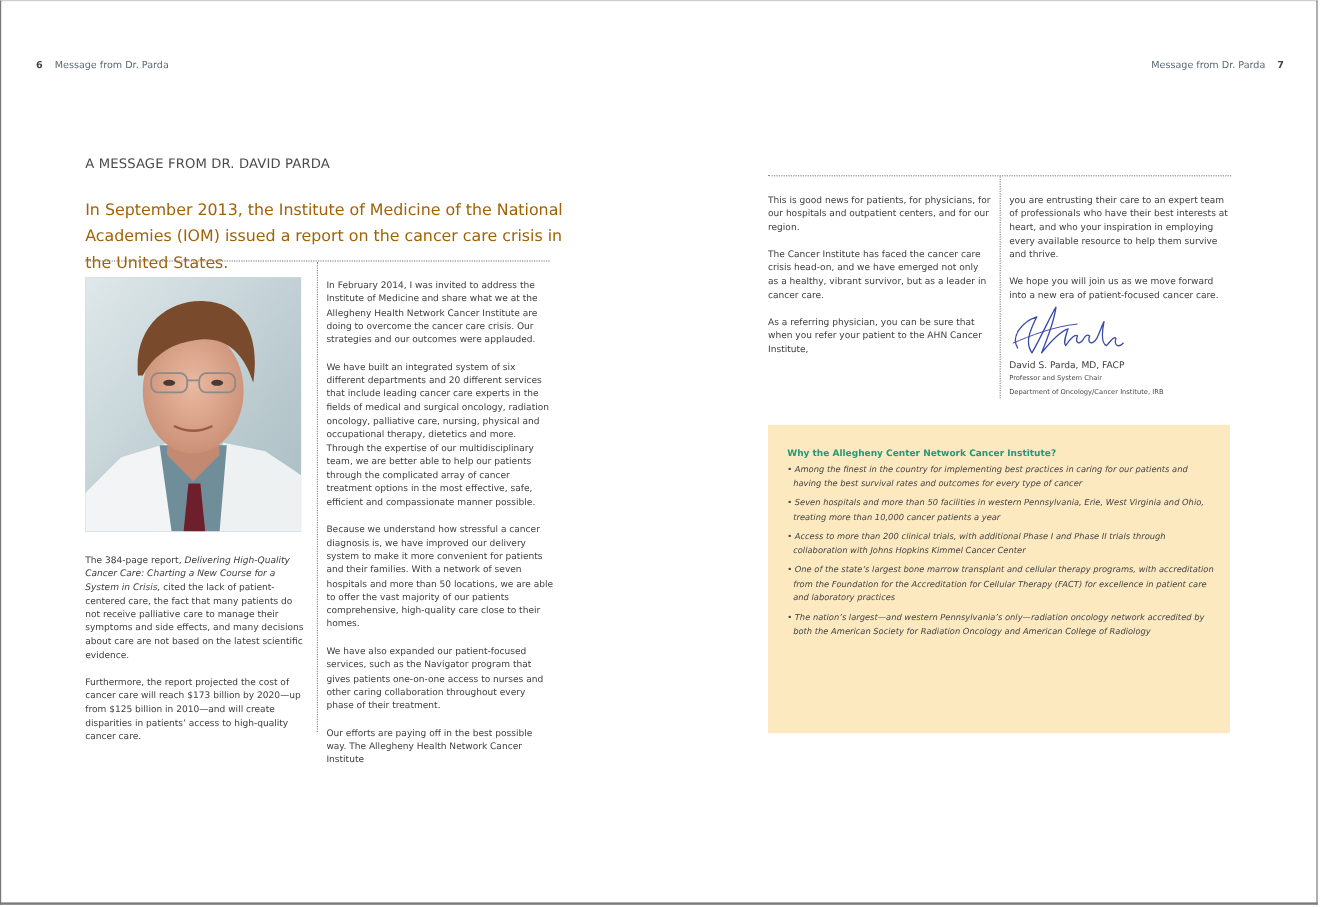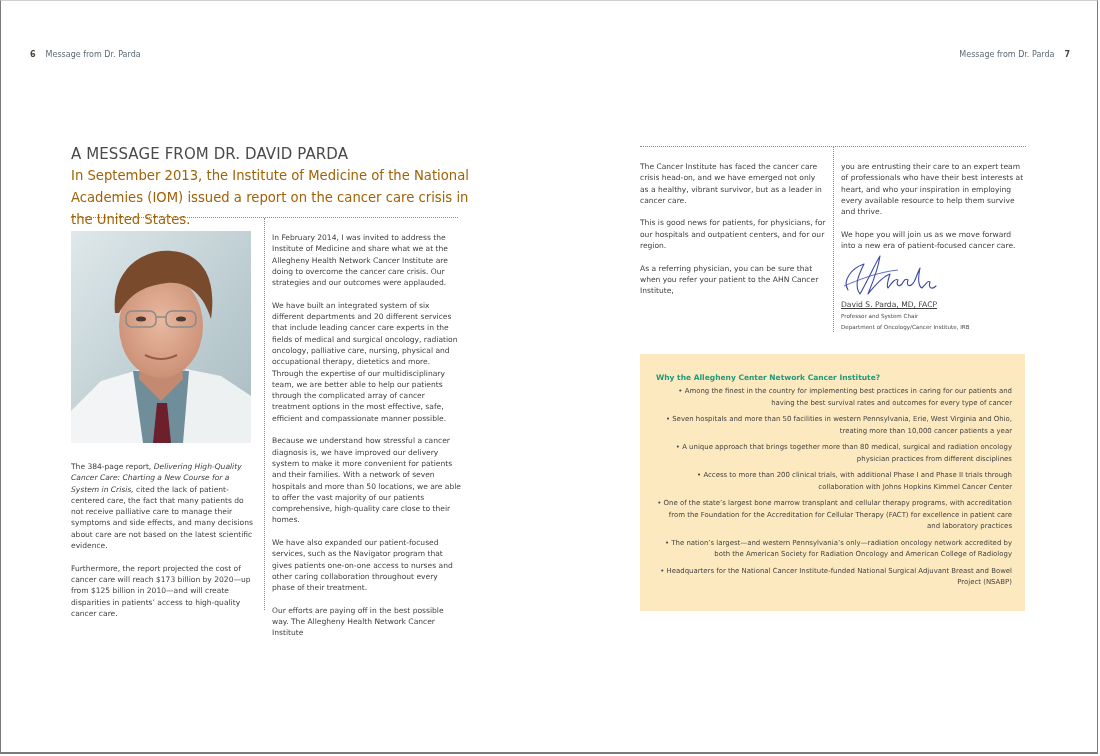--- a/index.html
+++ b/index.html
@@ -16,22 +16,22 @@
       box-sizing: border-box;
     }
     .folio { position: absolute; top: 50px; font-size: 8px; color: #5a6a74; }
     .folio .num { font-weight: bold; color: #444; }
     .folio-left { left: 30px; }
     .folio-left .num { margin-right: 10px; }
     .folio-right { right: 30px; }
     .folio-right .num { margin-left: 10px; }
 
     .kicker {
-      position: absolute; left: 71px; top: 145px;
-      font-size: 15px; letter-spacing: 0.1px; color: #4a4a4a;
+      position: absolute; left: 71px; top: 130px;
+      font-size: 11px; letter-spacing: 0.1px; color: #4a4a4a;
     }
     .headline {
       position: absolute; left: 71px; top: 165px; width: 400px;
       font-size: 13.2px; line-height: 22px; color: #a16207;
     }
     .dots-h {
       position: absolute; height: 0; border-top: 1px dotted #8a8a8a;
     }
     .dots-v {
       position: absolute; width: 0; border-left: 1px dotted #8a8a8a;
@@ -44,37 +44,37 @@
       position: absolute; font-size: 7.55px; line-height: 11.3px; color: #3d3d3d;
     }
     .col p { margin: 0 0 11.3px 0; }
     .col em { font-style: italic; }
     .col1 { left: 71px; top: 461px; width: 186px; }
     .col2 { left: 272px; top: 232px; width: 190px; }
     .col3 { left: 640px; top: 161px; width: 186px; }
     .col4 { left: 841px; top: 161px; width: 186px; }
 
     .signature { position: absolute; left: 838px; top: 250px; width: 100px; height: 52px; }
-    .sig-name { position: absolute; left: 841px; top: 300px; font-size: 7.6px; color: #3d3d3d; text-decoration: underline; }
+    .sig-name { position: absolute; left: 841px; top: 300px; font-size: 7.6px; color: #3d3d3d; }
     .sig-title { position: absolute; left: 841px; font-size: 5.6px; color: #4a4a4a; }
     .sig-title1 { top: 313px; }
     .sig-title2 { top: 324px; }
 
     .callout {
       position: absolute; left: 640px; top: 354px; width: 385px; height: 257px;
       background: #fde9bf;
     }
     .callout-title {
       position: absolute; left: 16px; top: 19px;
       font-size: 7.5px; font-weight: bold; color: #1f9a7a;
     }
     .callout-list { position: absolute; left: 16px; top: 32px; width: 356px; margin: 0; padding: 0; list-style: none; }
     .callout-list li {
-      font-size: 6.95px; line-height: 11.5px; color: #444;
-      padding-left: 5px; text-indent: -5px; margin-bottom: 5px; text-align: right;
+      font-size: 6.95px; line-height: 11.5px; font-style: italic; color: #444;
+      padding-left: 5px; text-indent: -5px; margin-bottom: 5px;
     }
     .callout-list li::before { content: "\2022\00a0"; font-style: normal; }
   </style>
 </head>
 <body>
 
 <div class="frame"></div>
 
 <div class="folio folio-left">
   <span class="num">6</span><span>Message from Dr. Parda</span>
@@ -137,22 +137,22 @@
 
 <div class="col col2">
   <p>In February 2014, I was invited to address the Institute of Medicine and share what we at the Allegheny Health Network Cancer Institute are doing to overcome the cancer care crisis. Our strategies and our outcomes were applauded.</p>
   <p>We have built an integrated system of six different departments and 20 different services that include leading cancer care experts in the fields of medical and surgical oncology, radiation oncology, palliative care, nursing, physical and occupational therapy, dietetics and more. Through the expertise of our multidisciplinary team, we are better able to help our patients through the complicated array of cancer treatment options in the most effective, safe, efficient and compassionate manner possible.</p>
   <p>Because we understand how stressful a cancer diagnosis is, we have improved our delivery system to make it more convenient for patients and their families. With a network of seven hospitals and more than 50 locations, we are able to offer the vast majority of our patients comprehensive, high-quality care close to their homes.</p>
   <p>We have also expanded our patient-focused services, such as the Navigator program that gives patients one-on-one access to nurses and other caring collaboration throughout every phase of their treatment.</p>
   <p>Our efforts are paying off in the best possible way. The Allegheny Health Network Cancer Institute</p>
 </div>
 
 <div class="col col3">
+  <p>This is good news for patients, for physicians, for our hospitals and outpatient centers, and for our region.</p>
   <p>The Cancer Institute has faced the cancer care crisis head-on, and we have emerged not only as a healthy, vibrant survivor, but as a leader in cancer care.</p>
-  <p>This is good news for patients, for physicians, for our hospitals and outpatient centers, and for our region.</p>
   <p>As a referring physician, you can be sure that when you refer your patient to the AHN Cancer Institute,</p>
 </div>
 
 <div class="col col4">
   <p>you are entrusting their care to an expert team of professionals who have their best interests at heart, and who your inspiration in employing every available resource to help them survive and thrive.</p>
   <p>We hope you will join us as we move forward into a new era of patient-focused cancer care.</p>
 </div>
 
 <svg class="signature" viewBox="0 0 100 52" xmlns="http://www.w3.org/2000/svg">
   <path d="M10 40 C4 30 14 18 26 14 C20 26 16 36 22 44 C30 30 38 12 42 6 C40 20 34 34 30 44 C38 34 46 26 52 24 C50 30 48 36 50 38 C54 32 58 28 60 30 C58 34 60 38 64 34 C66 30 68 28 70 30 C68 36 72 38 76 32 C78 28 80 22 82 18 C80 28 80 36 84 38 C88 34 90 30 92 32 C90 38 94 40 98 36" fill="none" stroke="#3a4aa8" stroke-width="1.1" stroke-linecap="round" stroke-linejoin="round"></path>
@@ -160,19 +160,17 @@
 </svg>
 <div class="sig-name">David S. Parda, MD, FACP</div>
 <div class="sig-title sig-title1">Professor and System Chair</div>
 <div class="sig-title sig-title2">Department of Oncology/Cancer Institute, IRB</div>
 
 <div class="callout">
   <div class="callout-title">Why the Allegheny Center Network Cancer Institute?</div>
   <ul class="callout-list">
     <li>Among the finest in the country for implementing best practices in caring for our patients and having the best survival rates and outcomes for every type of cancer</li>
     <li>Seven hospitals and more than 50 facilities in western Pennsylvania, Erie, West Virginia and Ohio, treating more than 10,000 cancer patients a year</li>
-    <li>A unique approach that brings together more than 80 medical, surgical and radiation oncology physician practices from different disciplines</li>
     <li>Access to more than 200 clinical trials, with additional Phase I and Phase II trials through collaboration with Johns Hopkins Kimmel Cancer Center</li>
     <li>One of the state’s largest bone marrow transplant and cellular therapy programs, with accreditation from the Foundation for the Accreditation for Cellular Therapy (FACT) for excellence in patient care and laboratory practices</li>
     <li>The nation’s largest—and western Pennsylvania’s only—radiation oncology network accredited by both the American Society for Radiation Oncology and American College of Radiology</li>
-    <li>Headquarters for the National Cancer Institute-funded National Surgical Adjuvant Breast and Bowel Project (NSABP)</li>
   </ul>
 </div>
 
 </body></html>

